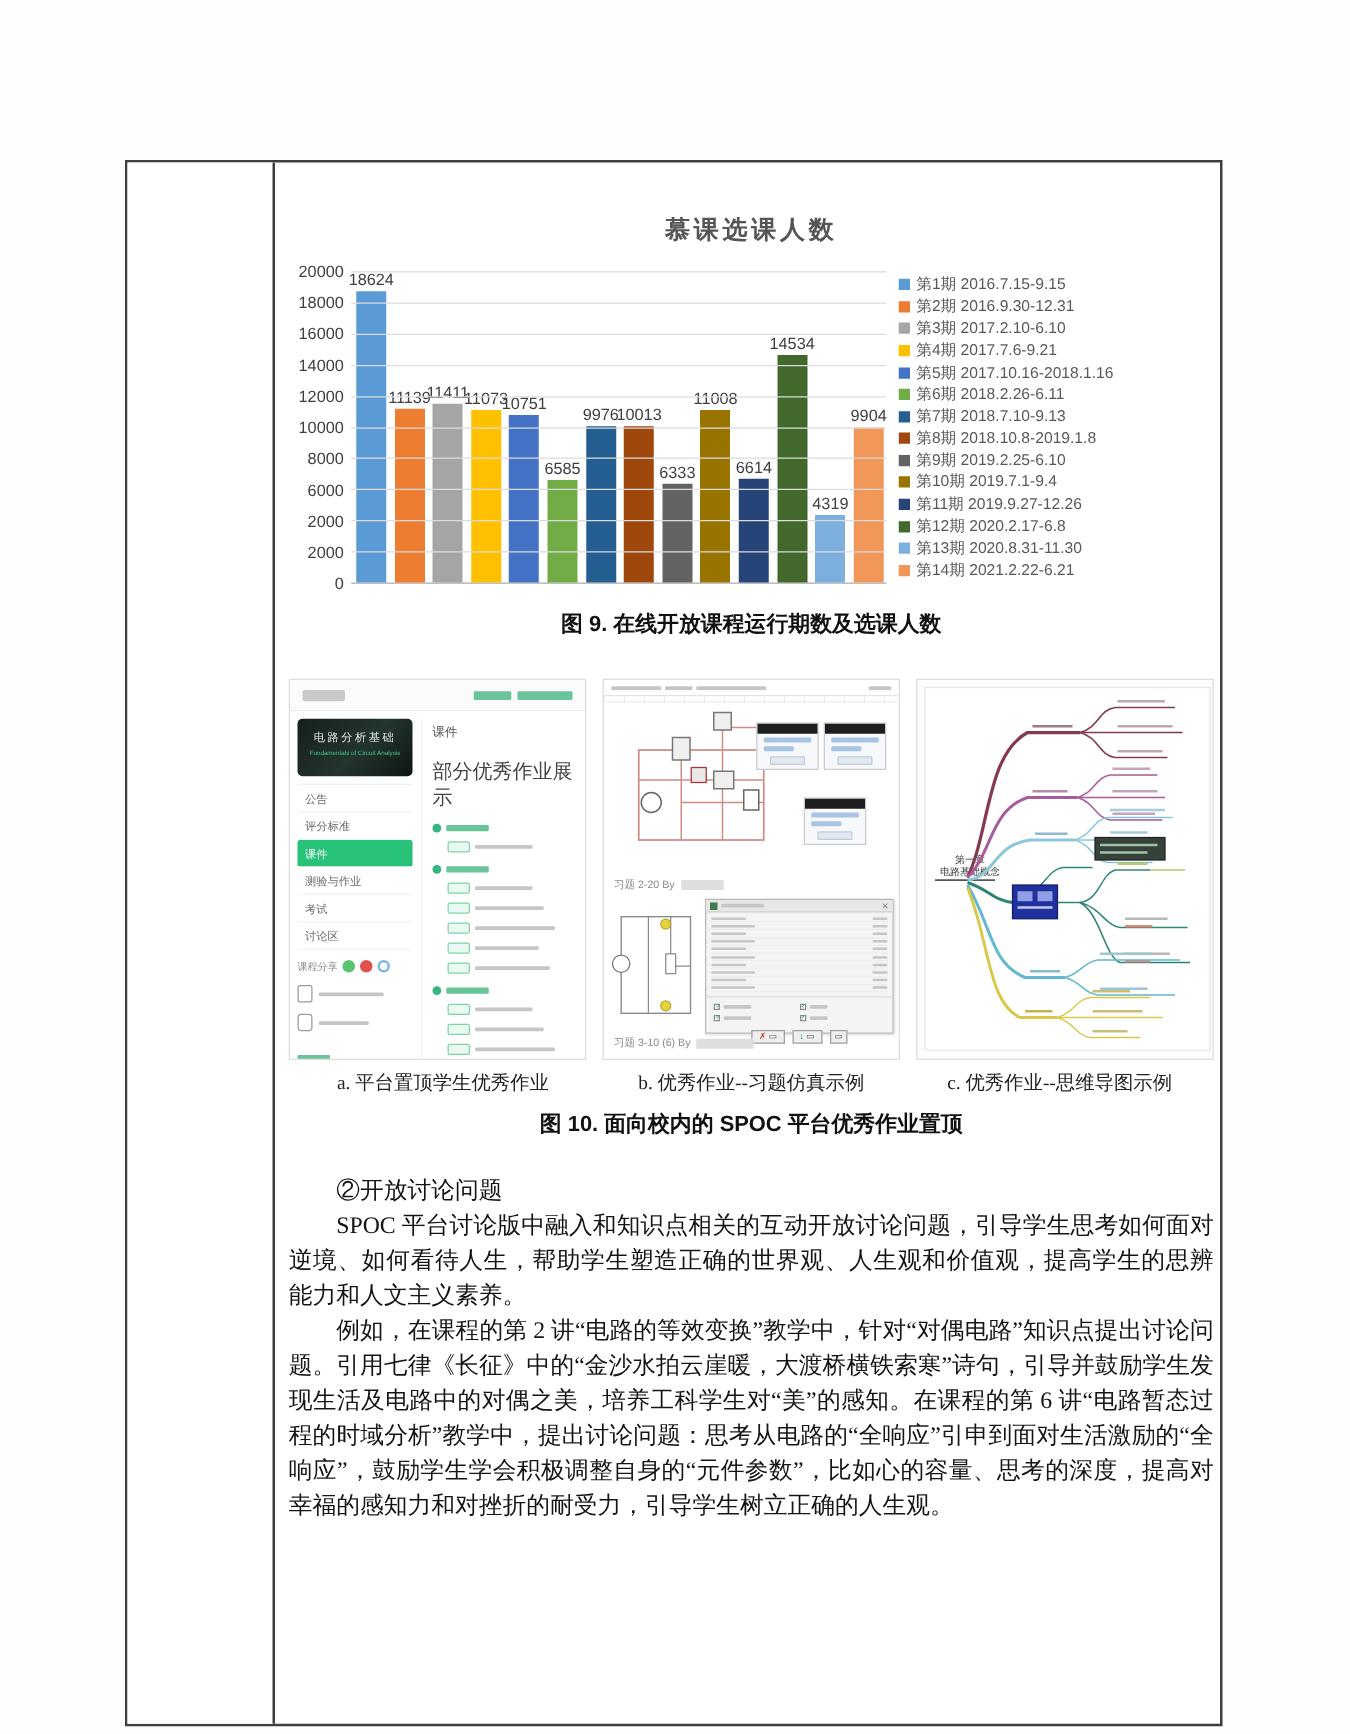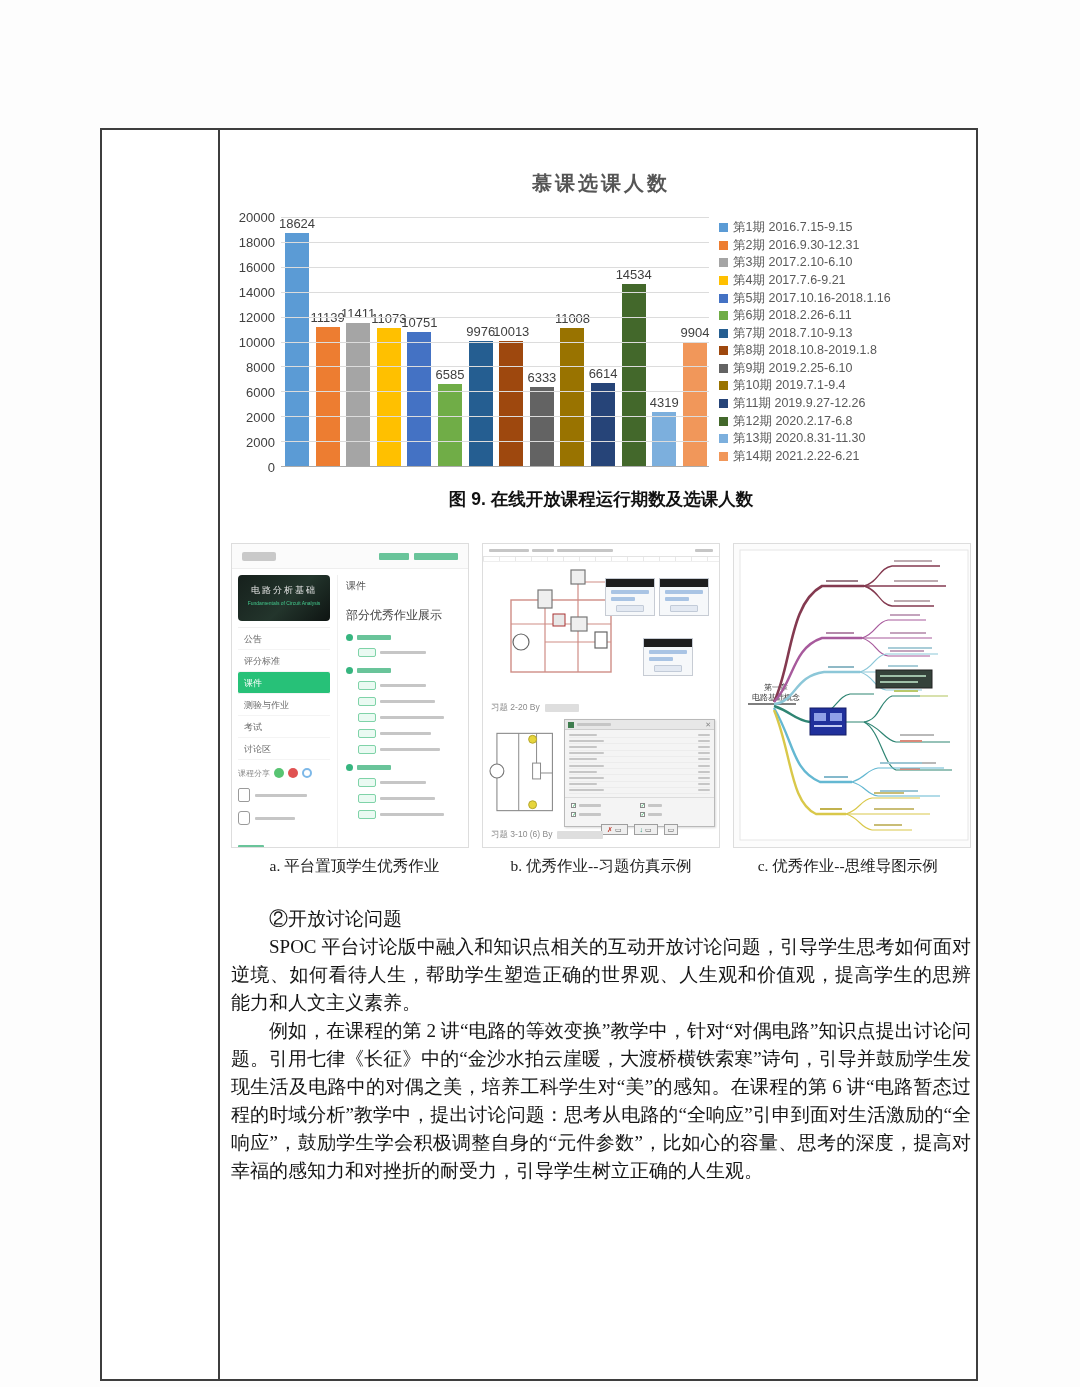--- a/index.html
+++ b/index.html
@@ -64,21 +64,21 @@
   .ta-menu-item { height:22px; line-height:22px; font-family:"Liberation Sans",sans-serif;
     font-size:9px; color:#6b6b6b; padding-left:6px; border-bottom:1px solid #f4f4f4; }
   .ta-menu-item.active { background:#27c178; color:#fff; border-radius:2px; }
   .ta-share { display:flex; align-items:flex-start; gap:4px; margin-top:8px; }
   .ta-share .lbl { font-size:8px; color:#8a8a8a; font-family:"Liberation Sans",sans-serif; }
   .circ { width:10px; height:10px; border-radius:50%; display:inline-block; }
   .ta-util { display:flex; align-items:center; gap:5px; margin-top:9px; }
   .ico-box { width:12px; height:14px; border:1.2px solid #9a9a9a; border-radius:2px; position:relative; flex:none; }
   .ta-main { flex:1; border-left:1px solid #f0f0f0; padding:4px 2px 0 8px; }
   .ta-main .sec-title { font-size:10px; color:#555; font-family:"Liberation Sans",sans-serif; }
-  .ta-main .hd { font-size:12px; color:#444; font-family:"Liberation Sans",sans-serif; margin-top:14px; }
+  .ta-main .hd { font-size:16px; color:#444; font-family:"Liberation Sans",sans-serif; margin-top:14px; }
   .ta-group { margin-top:10px; }
   .ta-group .g-head { display:flex; align-items:center; gap:4px; }
   .dot { width:7px; height:7px; border-radius:50%; background:#36b57f; flex:none; }
   .ta-item { display:flex; align-items:center; gap:4px; margin:7px 0 0 12px; }
   .chip { width:18px; height:9px; border:1px solid #7fd3a8; background:#eafaf2; border-radius:2px; flex:none; }
 
   
   .tb-toolbar { height:13px; border-bottom:1px solid #e3e3e3; display:flex; align-items:center; gap:3px; padding:0 6px; }
   .tb-ruler { height:5px; border-bottom:1px solid #eee;
     background:repeating-linear-gradient(90deg,#e8e8e8 0 1px,transparent 1px 16px); }
@@ -596,20 +596,21 @@
               <rect x="86" y="264" width="22" height="2" fill="#c2b24e"></rect>
             </svg>
           </div>
         </div>
 
         <div class="caps">
           <span>a. 平台置顶学生优秀作业</span>
           <span>b. 优秀作业--习题仿真示例</span>
           <span>c. 优秀作业--思维导图示例</span>
         </div>
+        <div class="fig-caption fig10-caption">图 10.  面向校内的 SPOC 平台优秀作业置顶</div>
       </div>
 
       <div class="textblock" style="margin-top:28px">
         <p class="para indent">②开放讨论问题</p>
         <p class="para indent">SPOC 平台讨论版中融入和知识点相关的互动开放讨论问题，引导学生思考如何面对逆境、如何看待人生，帮助学生塑造正确的世界观、人生观和价值观，提高学生的思辨能力和人文主义素养。</p>
         <p class="para indent">例如，在课程的第 2 讲“电路的等效变换”教学中，针对“对偶电路”知识点提出讨论问题。引用七律《长征》中的“金沙水拍云崖暖，大渡桥横铁索寒”诗句，引导并鼓励学生发现生活及电路中的对偶之美，培养工科学生对“美”的感知。在课程的第 6 讲“电路暂态过程的时域分析”教学中，提出讨论问题：思考从电路的“全响应”引申到面对生活激励的“全响应”，鼓励学生学会积极调整自身的“元件参数”，比如心的容量、思考的深度，提高对幸福的感知力和对挫折的耐受力，引导学生树立正确的人生观。</p>
       </div>
 
     </div>
   </div>

